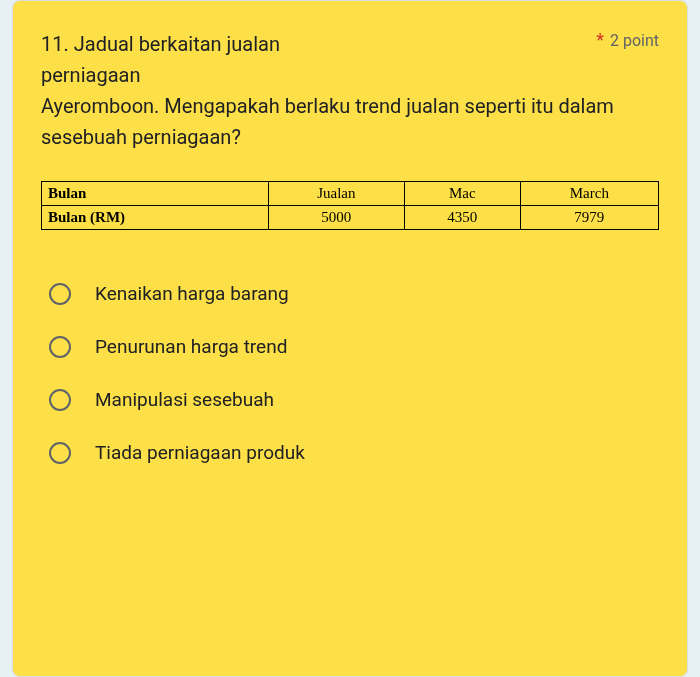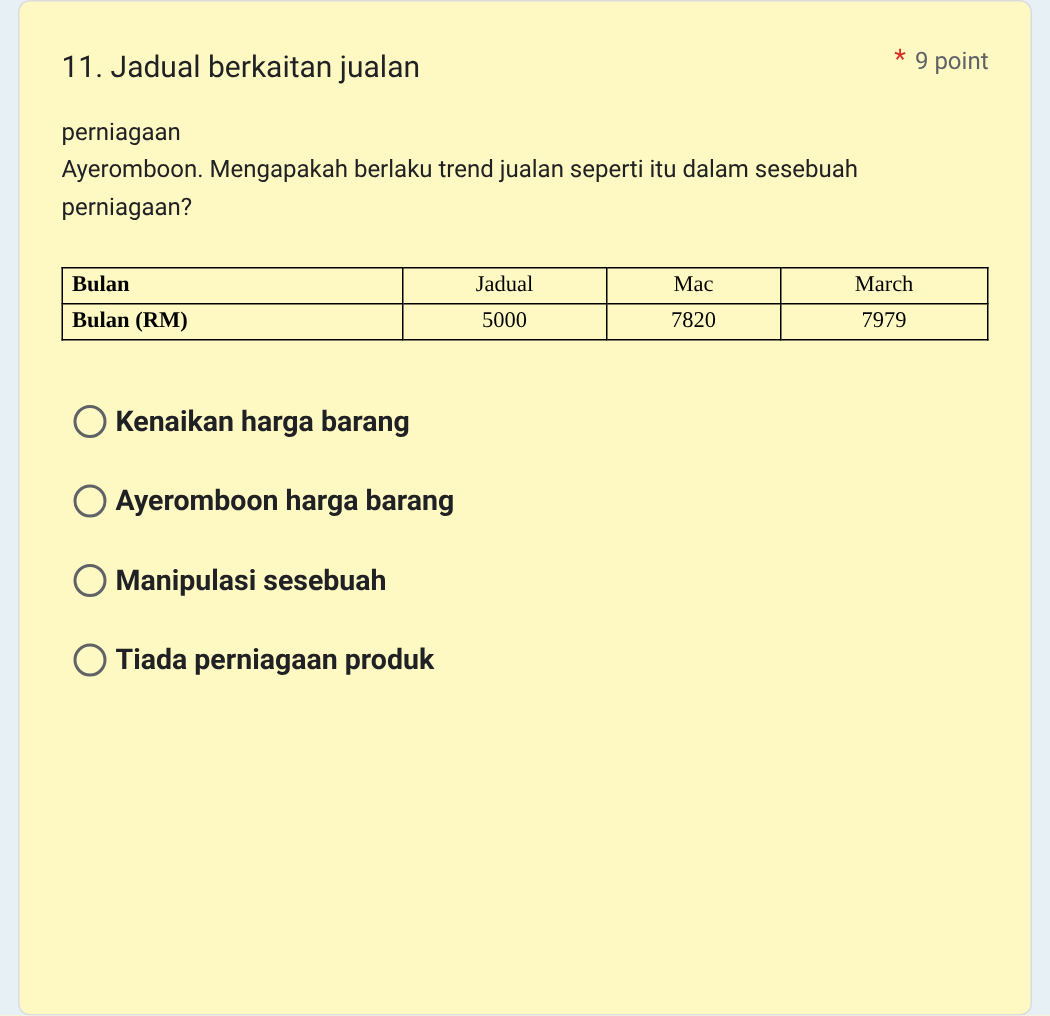--- a/index.html
+++ b/index.html
@@ -5,21 +5,21 @@
     * { box-sizing: border-box; margin: 0; padding: 0; }
     body {
       font-family: Roboto, Arial, sans-serif;
       background: #e6f0f5;
       width: 700px;
       height: 677px;
       overflow: hidden;
       padding: 0 12px;
     }
     .card {
-      background: #fef9c3;
+      background: #fde047;
       border-radius: 8px;
       padding: 28px 28px 40px 28px;
       border: 1px solid #dadce0;
       height: 100%;
     }
     .header-row {
       display: flex;
       align-items: flex-start;
       justify-content: space-between;
       gap: 8px;
@@ -35,54 +35,52 @@
       display: flex;
       align-items: flex-start;
       gap: 6px;
       white-space: nowrap;
       padding-top: 2px;
       color: #5f6368;
       font-size: 16px;
     }
     .required-asterisk { color: #d93025; font-size: 18px; line-height: 1; }
     .question-rest {
-      font-size: 16px;
+      font-size: 20px;
       color: #202124;
       line-height: 1.55;
       font-weight: 400;
       margin-bottom: 28px;
-      margin-top: 16px;
     }
     table.data-table {
       border-collapse: collapse;
       width: 100%;
       font-family: "Times New Roman", Times, serif;
       font-size: 15px;
-      margin-bottom: 6px;
+      margin-bottom: 16px;
     }
     table.data-table td {
       border: 1px solid #000;
       padding: 3px 8px;
       text-align: center;
       height: 24px;
     }
     table.data-table td:first-child {
       text-align: left;
       font-weight: bold;
       padding-left: 6px;
     }
     .dots-row { text-align: center; font-size: 14px; margin-bottom: 18px; height: 10px; }
     .options { display: flex; flex-direction: column; gap: 14px; }
     .option {
       display: flex;
       align-items: center;
-      gap: 6px;
+      gap: 24px;
       padding: 8px 8px;
       cursor: pointer;
-      font-weight: bold;
     }
     .radio {
       width: 22px;
       height: 22px;
       border: 2px solid #5f6368;
       border-radius: 50%;
       flex-shrink: 0;
     }
     .option-label {
       font-size: 19px;
@@ -90,52 +88,52 @@
     }
   </style>
 </head>
 <body>
 
 <div class="card">
   <div class="header-row">
     <div class="question-title">11. Jadual berkaitan jualan</div>
     <div class="points-wrap">
       <span class="required-asterisk">*</span>
-      <span>9 point</span>
+      <span>2 point</span>
     </div>
   </div>
   <div class="question-rest" style="white-space: pre-line;">perniagaan
 Ayeromboon. Mengapakah berlaku trend jualan seperti itu dalam sesebuah perniagaan?</div>
 
   <table class="data-table">
     <tbody>
         <tr>
       <td>Bulan</td>
-      <td>Jadual</td>
+      <td>Jualan</td>
       <td>Mac</td>
       <td>March</td>
     </tr>
     <tr>
       <td>Bulan (RM)</td>
       <td>5000</td>
-      <td>7820</td>
+      <td>4350</td>
       <td>7979</td>
     </tr>
   </tbody>
     </table>
   <div class="dots-row"></div>
 
   <div class="options">
     <label class="option">
       <span class="radio"></span>
       <span class="option-label">Kenaikan harga barang</span>
     </label>
     <label class="option">
       <span class="radio"></span>
-      <span class="option-label">Ayeromboon harga barang</span>
+      <span class="option-label">Penurunan harga trend</span>
     </label>
     <label class="option">
       <span class="radio"></span>
       <span class="option-label">Manipulasi sesebuah</span>
     </label>
     <label class="option">
       <span class="radio"></span>
       <span class="option-label">Tiada perniagaan produk</span>
     </label>
   </div>

